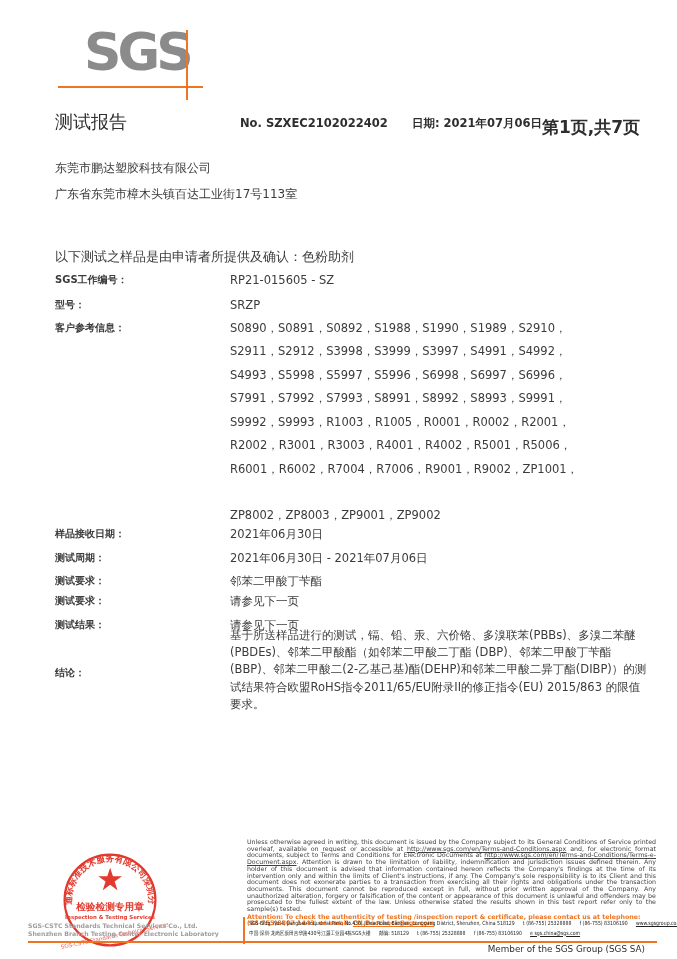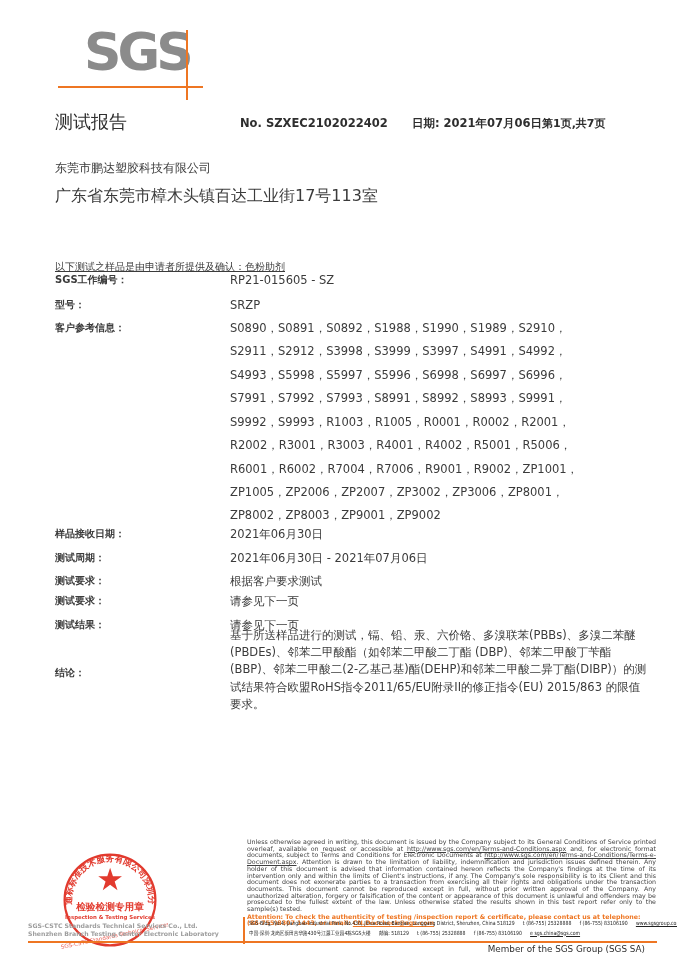--- a/index.html
+++ b/index.html
@@ -13,26 +13,26 @@
   .logo-text {
     position:absolute; left:84px; top:26px; font-size:52px; line-height:52px;
     font-weight:bold; letter-spacing:-4px; color:#8b8b8b;
   }
   .logo-hline { position:absolute; left:58px; top:86px; width:145px; height:2px; background:#ee7623; }
   .logo-vline { position:absolute; left:186px; top:30px; width:2px; height:70px; background:#ee7623; }
   
   .hdr-title { position:absolute; left:55px; top:110px; font-size:18px; font-weight:normal; color:#2e2e2e; }
   .hdr-no    { position:absolute; left:240px; top:116px; font-size:11.5px; font-weight:bold; color:#2e2e2e; }
   .hdr-date  { position:absolute; left:412px; top:116px; font-size:11.5px; font-weight:bold; color:#2e2e2e; }
-  .hdr-page  { position:absolute; left:542px; top:116px; font-size:11px; font-weight:bold; color:#2e2e2e; }
+  .hdr-page  { position:absolute; left:542px; top:116px; font-size:17px; font-weight:bold; color:#2e2e2e; }
   
   .apl-name { position:absolute; left:55px; top:160px; font-size:12px; }
-  .apl-addr { position:absolute; left:55px; top:186px; font-size:16px; }
+  .apl-addr { position:absolute; left:55px; top:186px; font-size:12px; }
   
-  .intro { position:absolute; left:55px; top:260px; font-size:10px;text-decoration:underline; }
+  .intro { position:absolute; left:55px; top:248px; font-size:13px; }
   .lbl { position:absolute; left:55px;  font-size:10px;font-weight:bold; }
   .val { position:absolute; left:230px; font-size:11.5px; }
   .conclusion-val { position:absolute; left:230px; top:627px; width:418px; font-size:11.5px; line-height:17.2px; }
   
   .stamp { position:absolute; left:52px; top:842px; width:116px; height:116px; }
   .footer-co {
     position:absolute; left:28px; top:922px; width:218px;
     font-size:6.2px; line-height:8px; font-weight:bold; color:#9e9e9e;
   }
   
@@ -78,31 +78,30 @@
   <div class="val" style="top:298px">SRZP</div>
 
   <div class="lbl" style="top:321px">客户参考信息：</div>
   <div class="val" style="top:321px">S0890，S0891，S0892，S1988，S1990，S1989，S2910，</div>
   <div class="val" style="top:344px">S2911，S2912，S3998，S3999，S3997，S4991，S4992，</div>
   <div class="val" style="top:368px">S4993，S5998，S5997，S5996，S6998，S6997，S6996，</div>
   <div class="val" style="top:391px">S7991，S7992，S7993，S8991，S8992，S8993，S9991，</div>
   <div class="val" style="top:415px">S9992，S9993，R1003，R1005，R0001，R0002，R2001，</div>
   <div class="val" style="top:438px">R2002，R3001，R3003，R4001，R4002，R5001，R5006，</div>
   <div class="val" style="top:462px">R6001，R6002，R7004，R7006，R9001，R9002，ZP1001，</div>
-  <div class="val" style="top:485px">ZP1005，ZP2006，ZP2007，ZP3002，ZP3006，ZP8001，</div>
   <div class="val" style="top:508px">ZP8002，ZP8003，ZP9001，ZP9002</div>
 
   <div class="lbl" style="top:527px">样品接收日期：</div>
   <div class="val" style="top:527px">2021年06月30日</div>
 
   <div class="lbl" style="top:551px">测试周期：</div>
   <div class="val" style="top:551px">2021年06月30日 - 2021年07月06日</div>
 
   <div class="lbl" style="top:574px">测试要求：</div>
-  <div class="val" style="top:574px">根据客户要求测试</div>
+  <div class="val" style="top:574px">邻苯二甲酸丁苄酯</div>
 
   <div class="lbl" style="top:594px">测试要求：</div>
   <div class="val" style="top:594px">请参见下一页</div>
 
   <div class="lbl" style="top:618px">测试结果：</div>
   <div class="val" style="top:618px">请参见下一页</div>
 
   <div class="lbl" style="top:666px">结论：</div>
   <div class="conclusion-val">基于所送样品进行的测试，镉、铅、汞、六价铬、多溴联苯(PBBs)、多溴二苯醚(PBDEs)、邻苯二甲酸酯（如邻苯二甲酸二丁酯 (DBP)、邻苯二甲酸丁苄酯(BBP)、邻苯二甲酸二(2-乙基己基)酯(DEHP)和邻苯二甲酸二异丁酯(DIBP)）的测试结果符合欧盟RoHS指令2011/65/EU附录II的修正指令(EU) 2015/863 的限值要求。</div>
 

